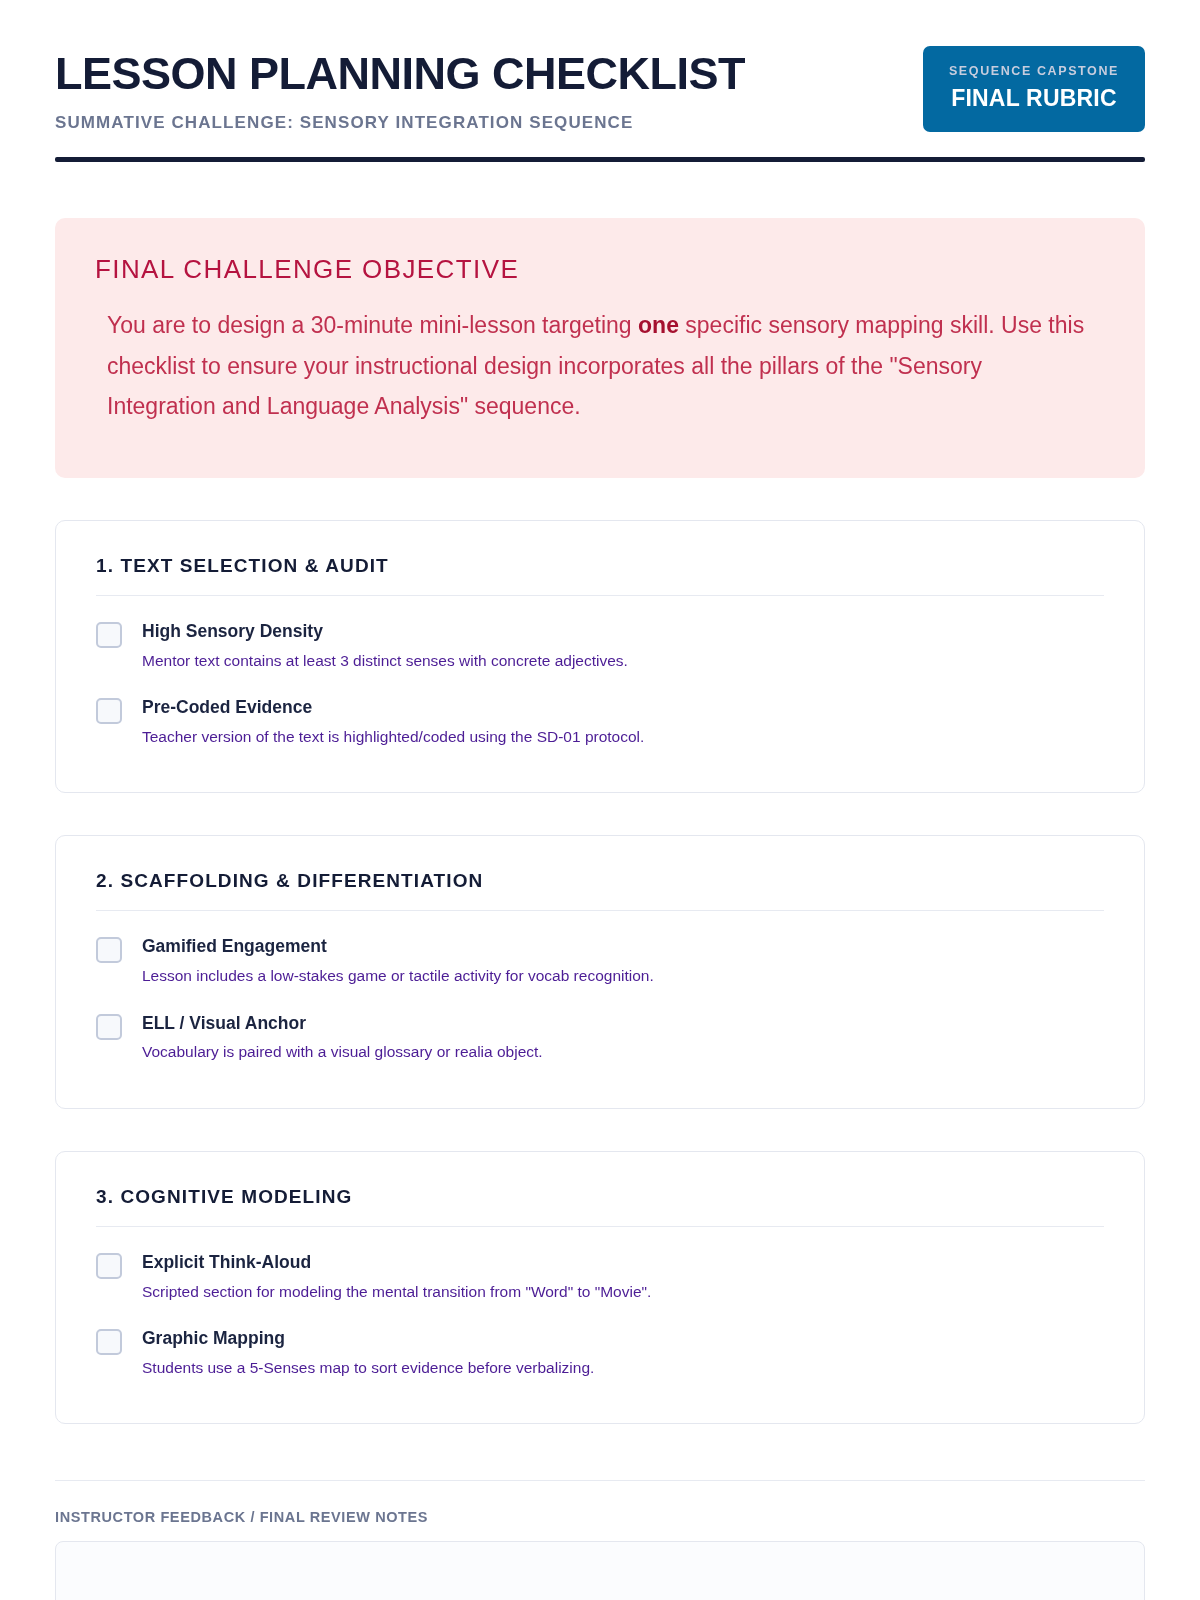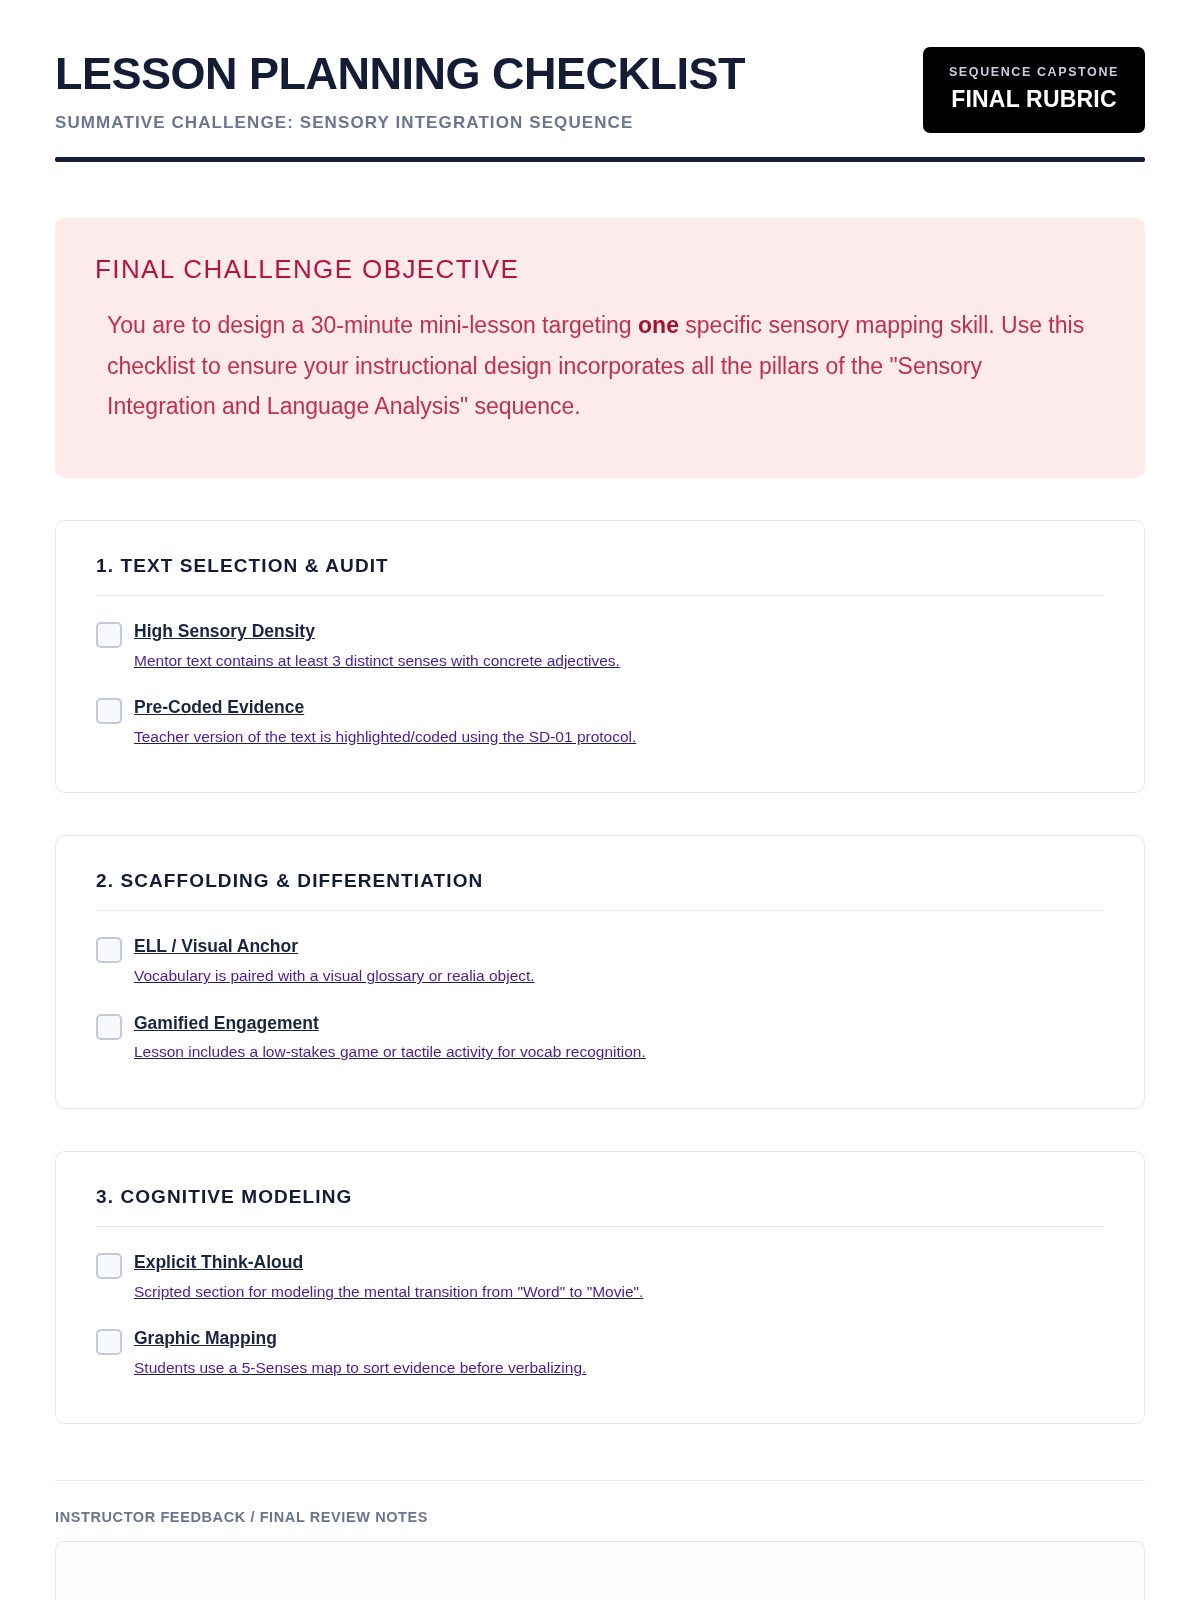--- a/index.html
+++ b/index.html
@@ -18,21 +18,21 @@
     width: 1200px;
     min-height: 1600px;
     box-sizing: border-box;
     padding: 44px 55px 40px 55px;
     position: relative;
   }
 
   
   .header {
     display: flex;
-    align-items: flex-end;
+    align-items: center;
     justify-content: space-between;
   }
   .header-left {
     padding-top: 6px;
   }
   .doc-title {
     font-size: 45px;
     font-weight: 900;
     letter-spacing: -0.5px;
     color: #141c36;
@@ -40,21 +40,21 @@
     line-height: 1.05;
   }
   .doc-subtitle {
     margin-top: 16px;
     font-size: 17px;
     font-weight: 700;
     letter-spacing: 1.1px;
     color: #6b7590;
   }
   .badge {
-    background: #000000;
+    background: #0369a1;
     color: #ffffff;
     border-radius: 7px;
     padding: 18px 26px 20px 26px;
     min-width: 190px;
     text-align: center;
     box-sizing: border-box;
   }
   .badge-kicker {
     font-size: 12.5px;
     font-weight: 700;
@@ -129,22 +129,21 @@
   .checkbox {
     flex: 0 0 auto;
     width: 22px;
     height: 22px;
     border: 2px solid #c2cadb;
     border-radius: 5px;
     background: #f7f9fc;
     margin-top: 2px;
   }
   .check-text {
-    margin-left: 12px;
-    text-decoration: underline;
+    margin-left: 20px;
   }
   .check-label {
     font-size: 17.5px;
     font-weight: 700;
     color: #1b2440;
     line-height: 1.3;
   }
   .check-desc {
     margin-top: 7px;
     font-size: 15.5px;
@@ -213,29 +212,29 @@
       </div>
     </div>
   </div>
 
   <div class="card">
     <h3 class="card-title">2. SCAFFOLDING &amp; DIFFERENTIATION</h3>
     <div class="card-rule"></div>
     <div class="check-item">
       <div class="checkbox"></div>
       <div class="check-text">
+        <div class="check-label">Gamified Engagement</div>
+        <div class="check-desc">Lesson includes a low-stakes game or tactile activity for vocab recognition.</div>
+      </div>
+    </div>
+    <div class="check-item">
+      <div class="checkbox"></div>
+      <div class="check-text">
         <div class="check-label">ELL / Visual Anchor</div>
         <div class="check-desc">Vocabulary is paired with a visual glossary or realia object.</div>
-      </div>
-    </div>
-    <div class="check-item">
-      <div class="checkbox"></div>
-      <div class="check-text">
-        <div class="check-label">Gamified Engagement</div>
-        <div class="check-desc">Lesson includes a low-stakes game or tactile activity for vocab recognition.</div>
       </div>
     </div>
   </div>
 
   <div class="card">
     <h3 class="card-title">3. COGNITIVE MODELING</h3>
     <div class="card-rule"></div>
     <div class="check-item">
       <div class="checkbox"></div>
       <div class="check-text">

